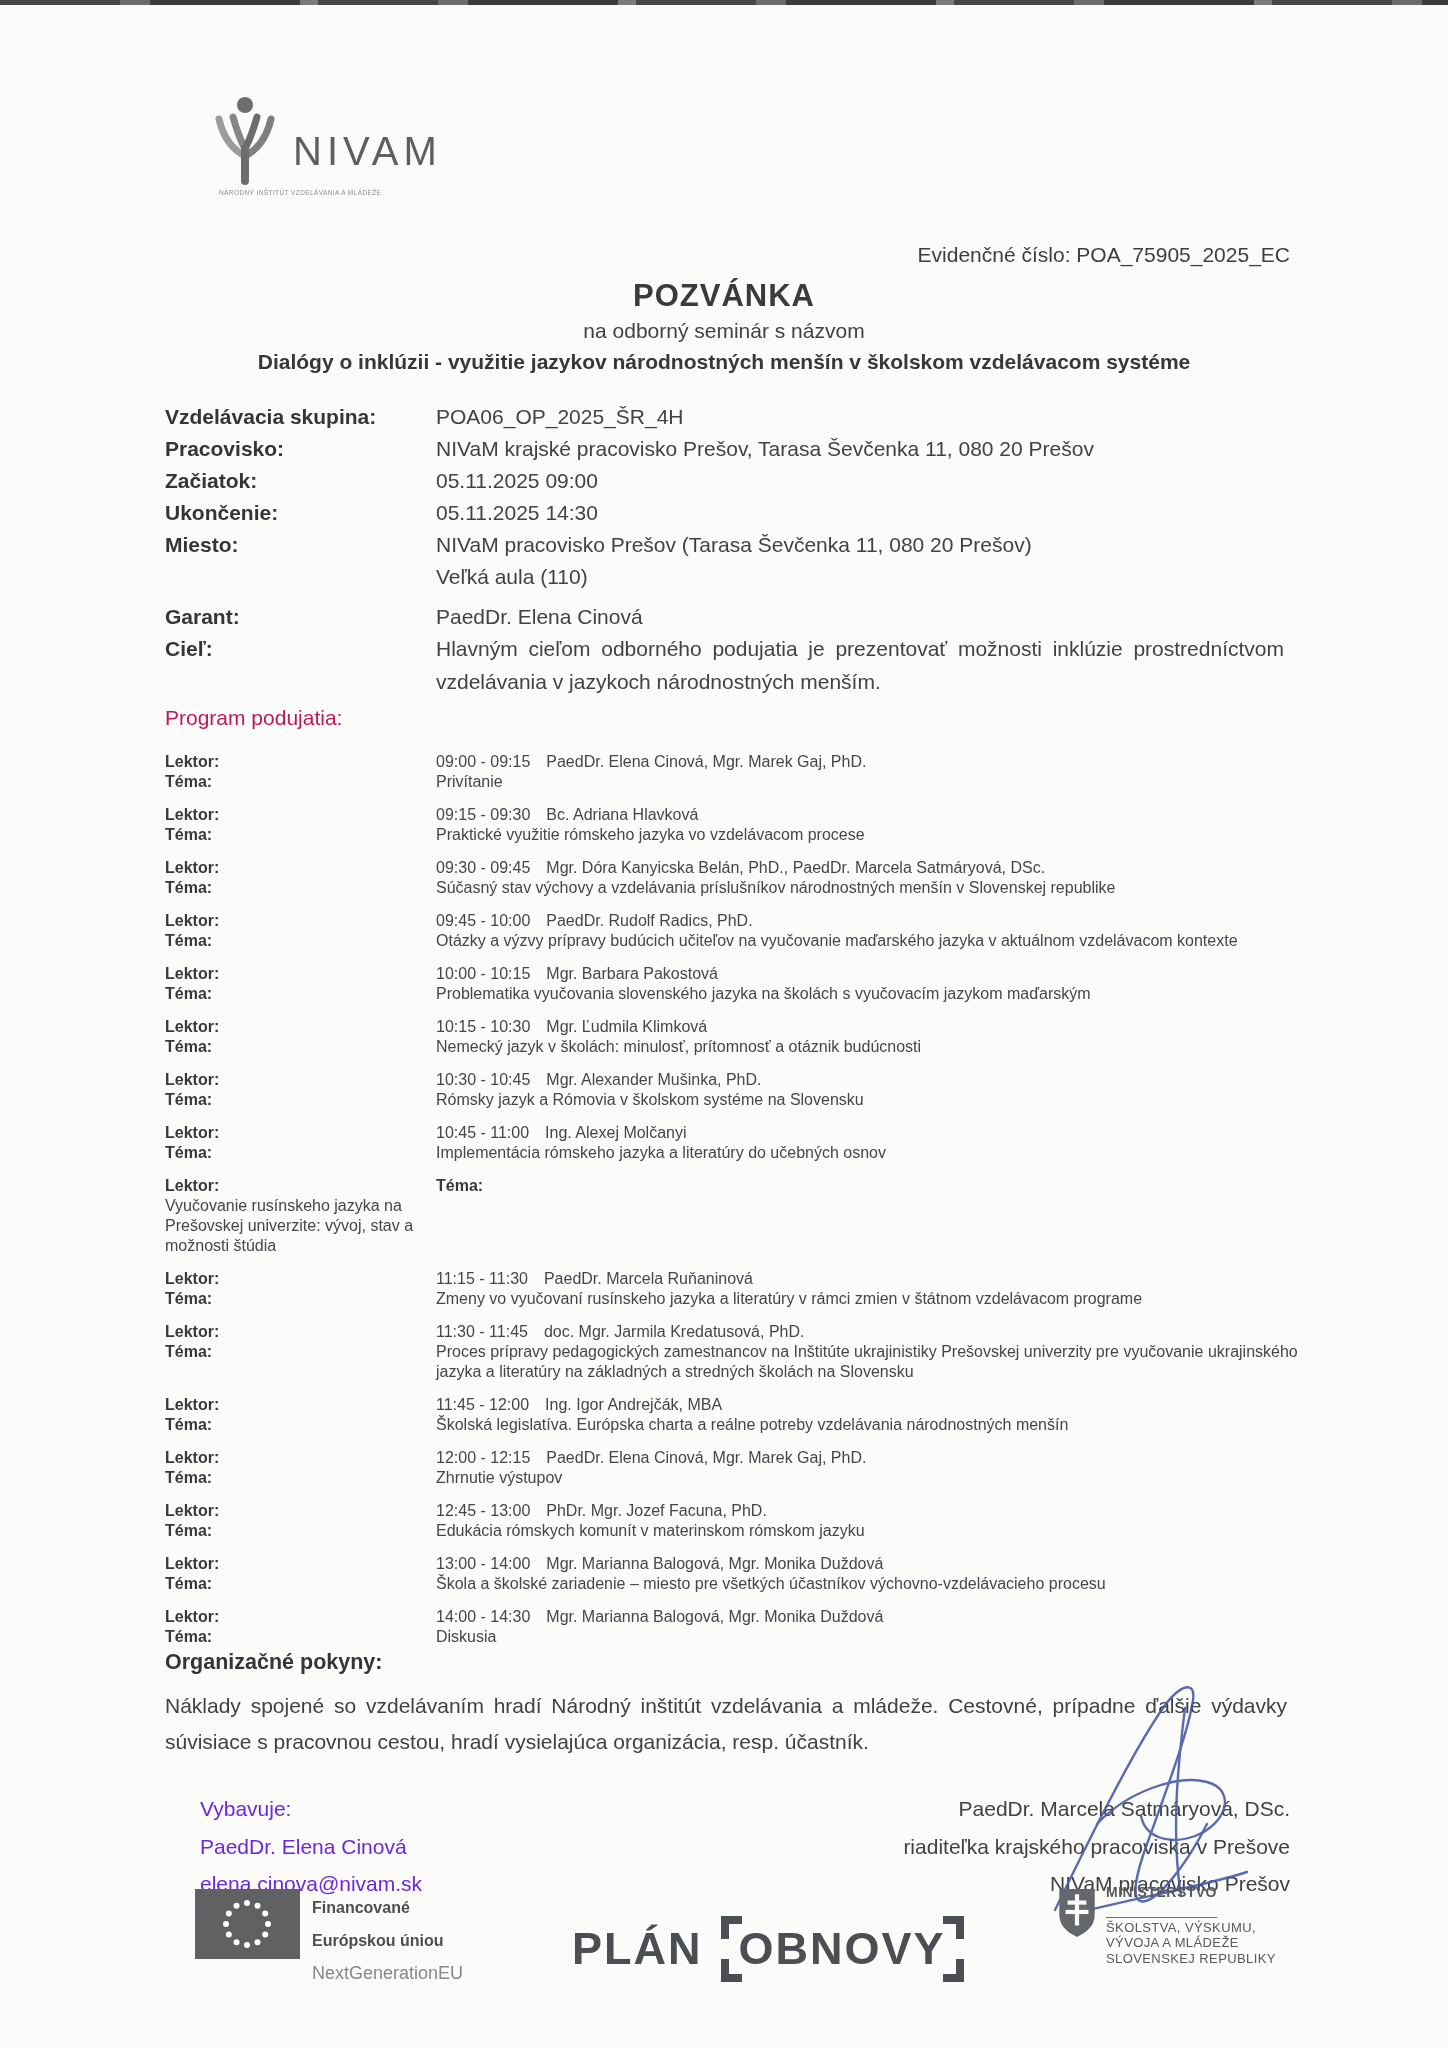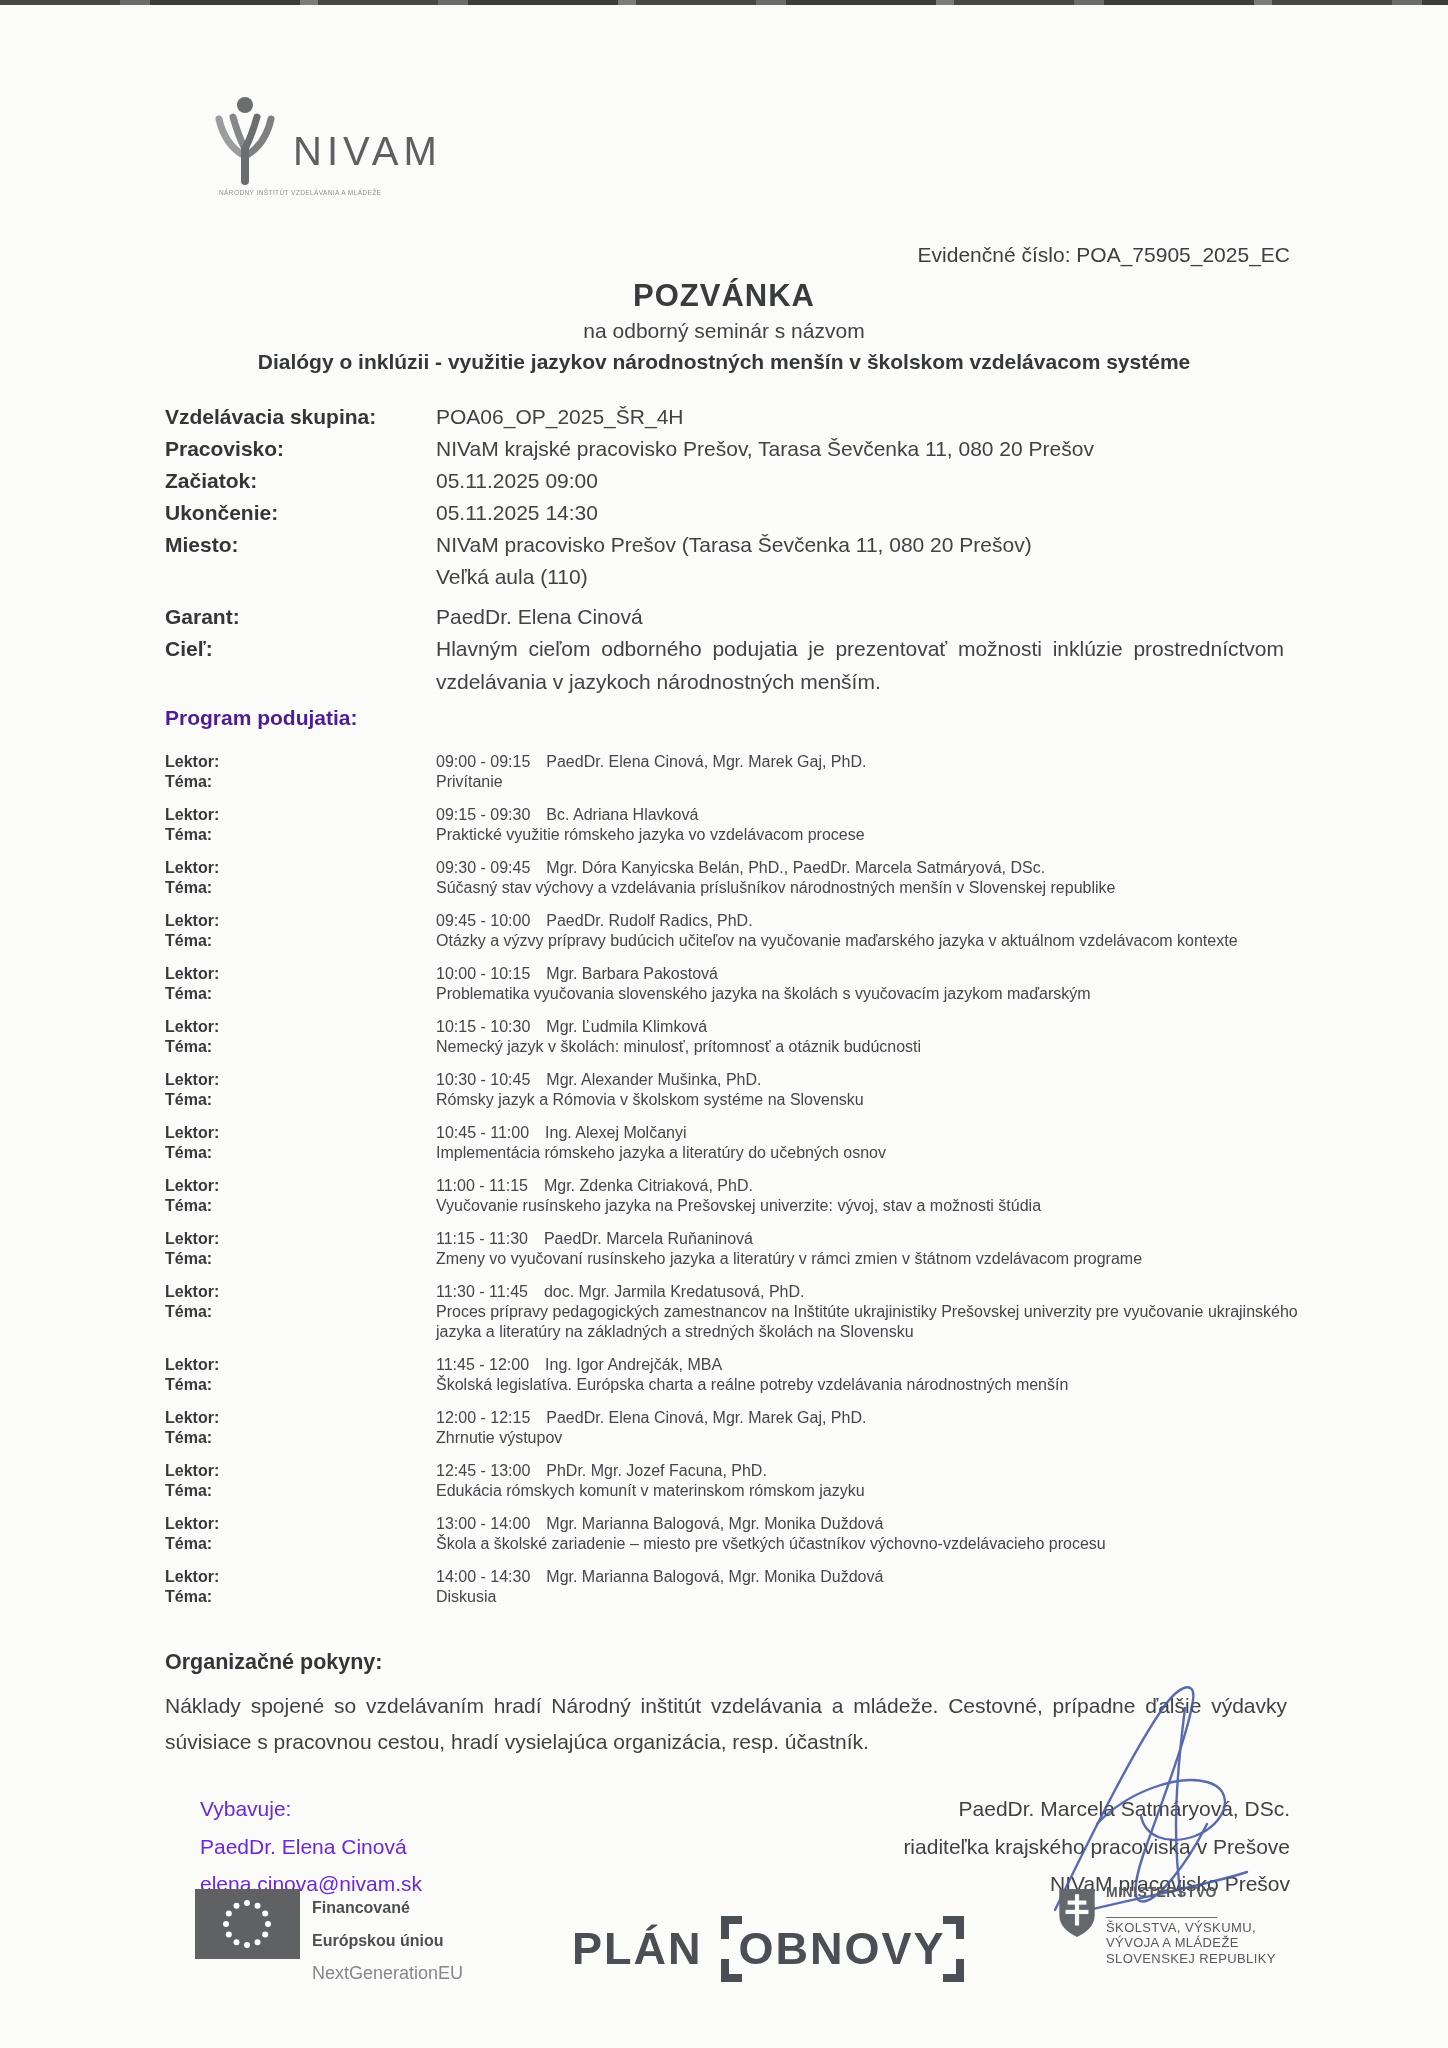--- a/index.html
+++ b/index.html
@@ -26,21 +26,21 @@
   
   .details,.garant-row,.ciel-row{position:absolute;left:165px;width:1125px;
     display:grid;grid-template-columns:271px 1fr;column-gap:0;}
   .details{top:401px;line-height:32px;font-size:21px;}
   .d-label,.g-label{font-weight:bold;color:#333537;}
   .d-value{white-space:pre-line;color:#404244;}
   .garant-row{top:601px;line-height:32px;font-size:21px;}
   .ciel-row{top:633px;line-height:32.5px;font-size:21px;}
   .ciel-text{text-align:justify;color:#404244;width:848px;}
   
-  .program-heading{position:absolute;left:165px;top:706px;font-size:21px;font-weight:bold;color:#4c1d95;}
+  .program-heading{position:absolute;left:165px;top:706px;font-size:21px;font-weight:normal;color:#be185d;}
   .program-list{position:absolute;left:165px;top:752px;width:1140px;}
   .prog-item{display:grid;grid-template-columns:271px 1fr;line-height:20px;
     font-size:16px;margin-bottom:13px;}
   .p-label{font-weight:bold;color:#37393b;}
   .p-val{color:#44464a;white-space:pre-line;}
   .p-time{margin-right:16px;}
   
   .pokyny-heading{position:absolute;left:165px;top:1650px;font-size:21.5px;font-weight:bold;color:#333537;}
   .pokyny-text{position:absolute;left:165px;top:1688px;width:1122px;font-size:21px;
     line-height:35.5px;text-align:justify;color:#3f4143;}
@@ -166,21 +166,20 @@
       <div class="p-val">Rómsky jazyk a Rómovia v školskom systéme na Slovensku</div>
     </div>
     <div class="prog-item">
       <div class="p-label">Lektor:</div>
       <div class="p-val"><span class="p-time">10:45 - 11:00</span><span class="p-name">Ing. Alexej Molčanyi</span></div>
       <div class="p-label">Téma:</div>
       <div class="p-val">Implementácia rómskeho jazyka a literatúry do učebných osnov</div>
     </div>
     <div class="prog-item">
       <div class="p-label">Lektor:</div>
-      <div class="p-val"><span class="p-time">11:00 - 11:15</span><span class="p-name">Mgr. Zdenka Citriaková, PhD.</span></div>
       <div class="p-label">Téma:</div>
       <div class="p-val">Vyučovanie rusínskeho jazyka na Prešovskej univerzite: vývoj, stav a možnosti štúdia</div>
     </div>
     <div class="prog-item">
       <div class="p-label">Lektor:</div>
       <div class="p-val"><span class="p-time">11:15 - 11:30</span><span class="p-name">PaedDr. Marcela Ruňaninová</span></div>
       <div class="p-label">Téma:</div>
       <div class="p-val">Zmeny vo vyučovaní rusínskeho jazyka a literatúry v rámci zmien v štátnom vzdelávacom programe</div>
     </div>
     <div class="prog-item">

